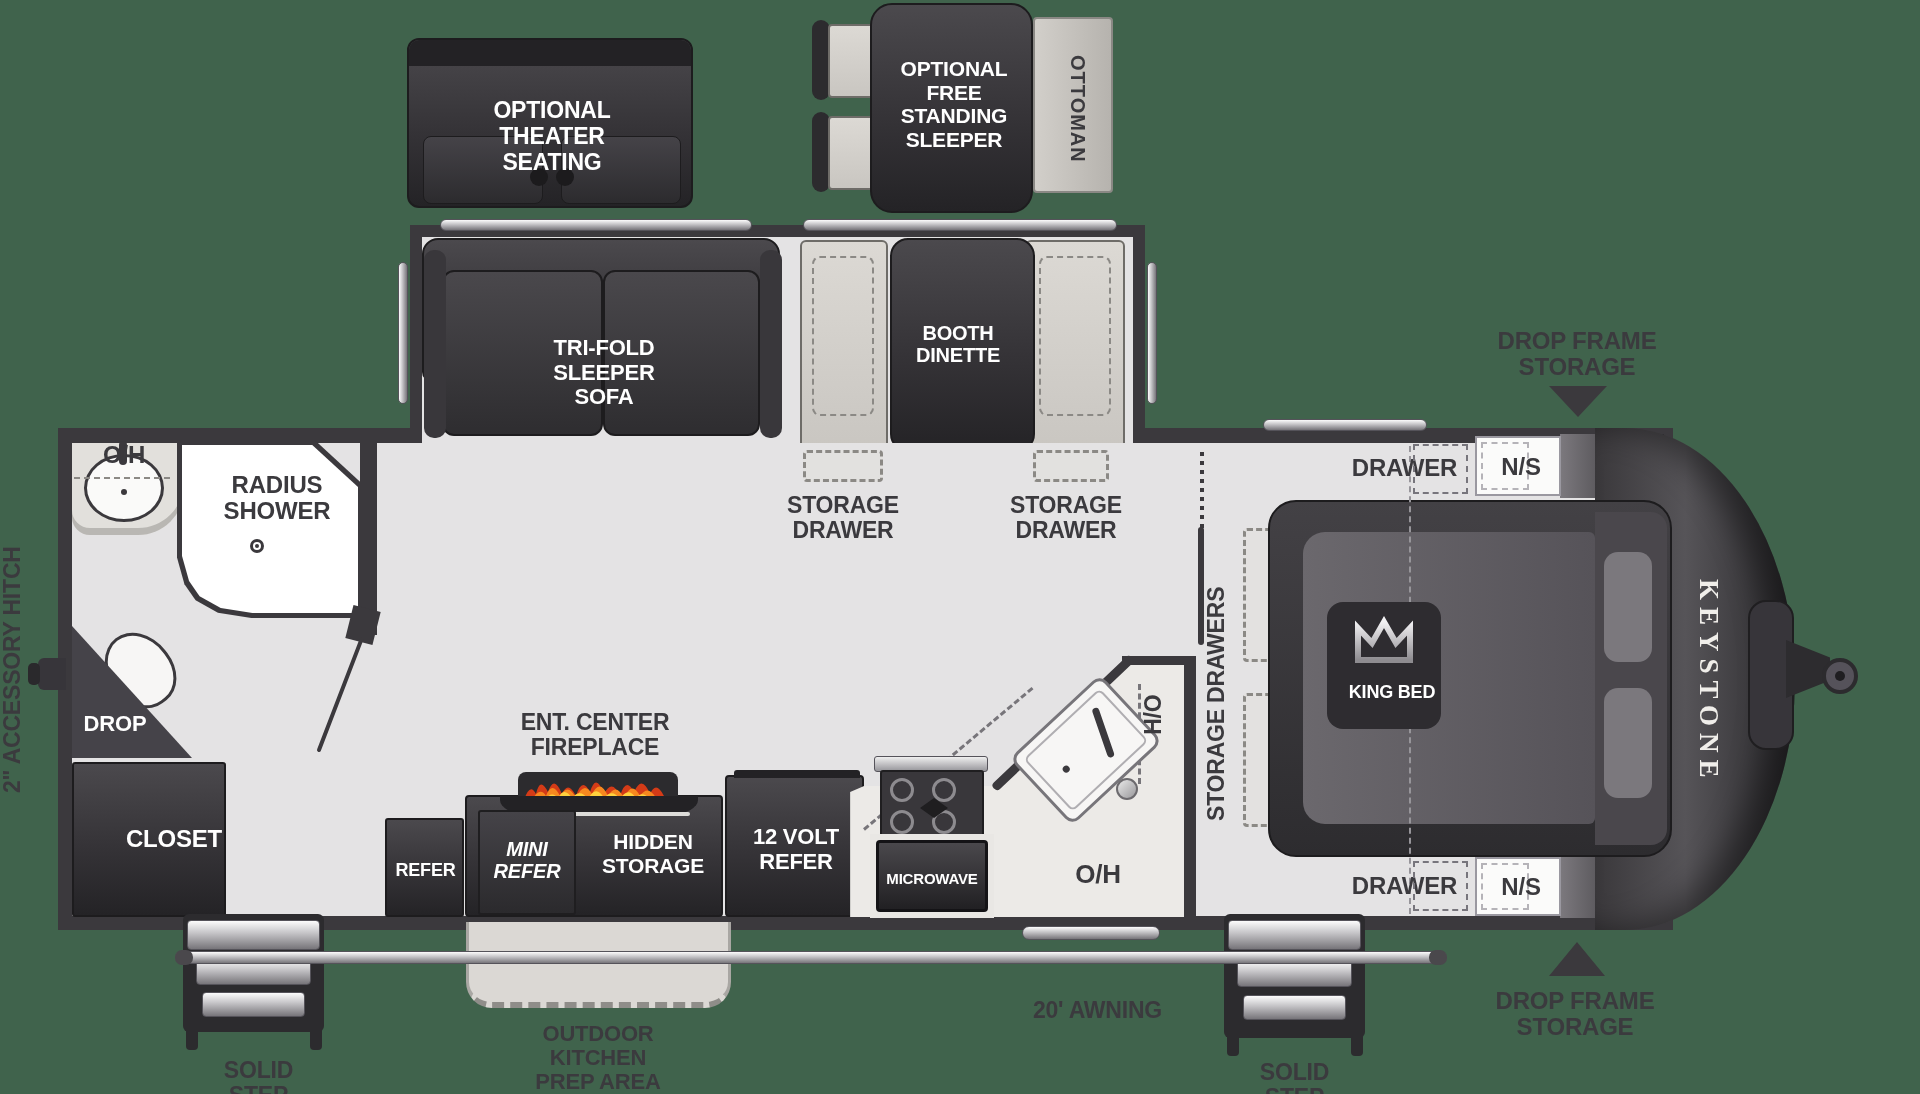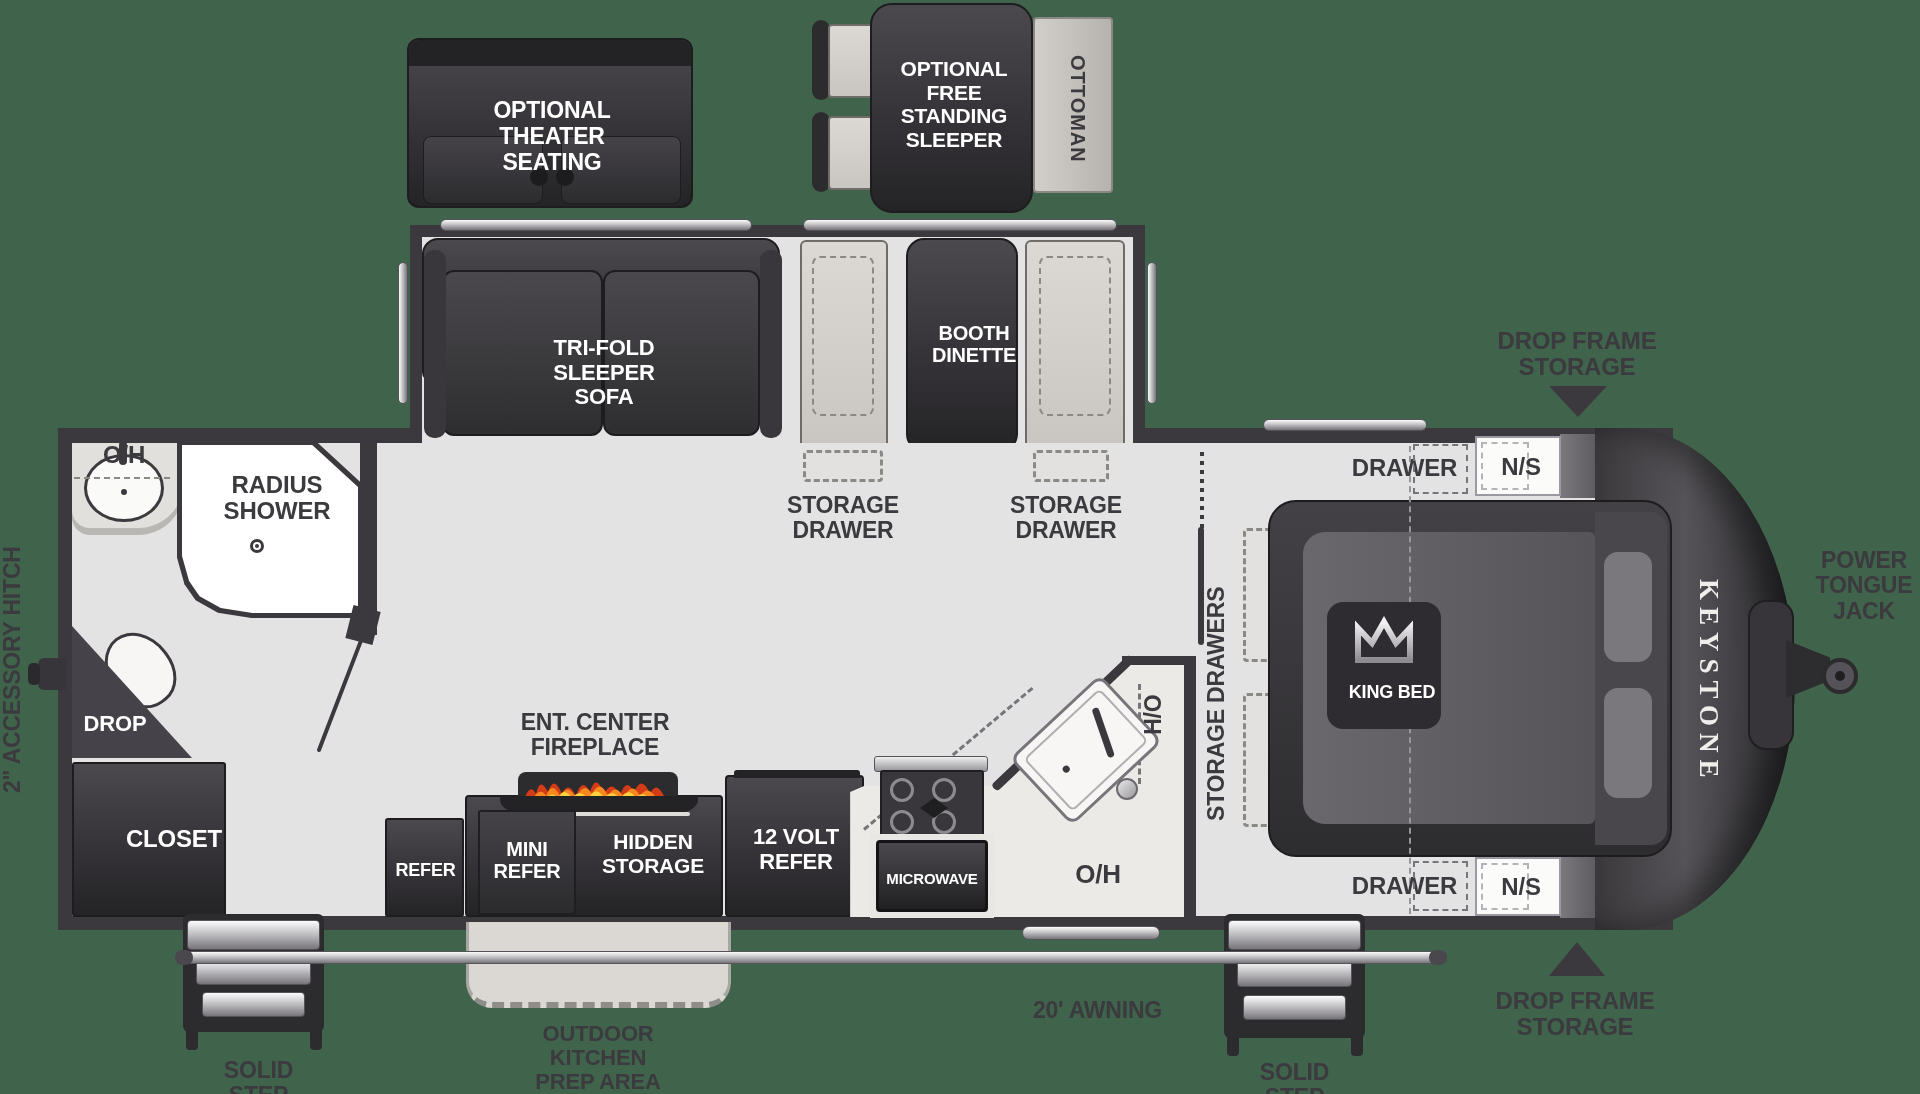--- a/index.html
+++ b/index.html
@@ -67,21 +67,21 @@
     <div style="left:336px;top:10px;width:22px;height:188px;background:#39373b;border-radius:10px;"></div>
     <div class="wlbl" style="left:100px;top:96px;width:160px;font-size:22px;">TRI-FOLD SLEEPER SOFA</div>
   </div>
 
   <div class="uph" style="left:800px;top:240px;width:88px;height:212px;">
     <div style="left:10px;top:14px;width:62px;height:160px;border:2px dashed #8b8985;border-radius:8px;"></div>
   </div>
   <div class="uph" style="left:1025px;top:240px;width:100px;height:212px;">
     <div style="left:12px;top:14px;width:72px;height:160px;border:2px dashed #8b8985;border-radius:8px;"></div>
   </div>
-  <div class="dark" style="left:890px;top:238px;width:112px;height:214px;border-radius:18px;border:2px solid #1d1c1e;margin-left:16px;">
+  <div class="dark" style="left:890px;top:238px;width:145px;height:214px;border-radius:18px;border:2px solid #1d1c1e;">
     <div class="wlbl" style="left:16px;top:82px;width:100px;font-size:20px;">BOOTH DINETTE</div>
   </div>
 
   <div class="floor" style="left:72px;top:443px;width:1570px;height:474px;"></div>
 
   <div class="dashbox" style="left:803px;top:450px;width:80px;height:32px;"></div>
   <div class="dashbox" style="left:1033px;top:450px;width:76px;height:32px;"></div>
   <div class="lbl" style="left:783px;top:493px;width:120px;font-size:23px;">STORAGE DRAWER</div>
   <div class="lbl" style="left:1006px;top:493px;width:120px;font-size:23px;">STORAGE DRAWER</div>
 
@@ -127,21 +127,21 @@
   <div class="dark" style="left:465px;top:795px;width:258px;height:122px;border:2px solid #1d1c1e;border-radius:4px;"></div>
   <div style="left:518px;top:772px;width:160px;height:28px;background:#2c2b2e;border-radius:8px 8px 0 0;"></div>
   <svg style="left:524px;top:770px;" width="148" height="30" viewBox="0 0 148 30">
     <path fill="#d43b17" d="M0 30 Q6 12 12 24 Q16 6 24 22 Q30 4 38 24 Q44 10 52 26 Q58 6 66 22 Q72 2 80 24 Q88 8 96 26 Q102 6 110 22 Q118 4 126 24 Q132 10 140 26 L148 30 Z"></path>
     <path fill="#f6881f" d="M8 30 Q16 16 22 26 Q28 10 36 26 Q44 12 52 28 Q60 10 68 24 Q76 8 84 26 Q92 12 100 28 Q108 10 116 26 Q124 14 132 28 L140 30 Z"></path>
     <path fill="#ffd23e" d="M20 30 Q28 20 34 28 Q40 16 48 28 Q56 18 64 29 Q72 14 80 28 Q88 18 96 29 Q104 16 112 28 Q118 20 126 29 L130 30 Z"></path>
   </svg>
   <div style="left:500px;top:796px;width:198px;height:18px;background:#232225;border-radius:0 0 26px 26px / 0 0 14px 14px;"></div>
   <div style="left:508px;top:812px;width:182px;height:4px;background:#dddcd9;border-radius:2px;"></div>
   <div style="left:478px;top:810px;width:98px;height:105px;background:linear-gradient(180deg,#454348,#2b2a2d);border:2px solid #1f1e20;border-radius:3px;"></div>
-  <div class="wlbl" style="left:480px;top:838px;width:94px;font-size:20px;">MINI REFER</div>
+  <div class="wlbl" style="left:480px;top:838px;width:94px;font-size:20px;font-style:italic;">MINI REFER</div>
   <div class="wlbl" style="left:585px;top:830px;width:136px;font-size:21px;">HIDDEN STORAGE</div>
 
   <div class="dark" style="left:725px;top:775px;width:139px;height:142px;border:2px solid #1d1c1e;border-radius:4px;">
     <div style="left:7px;top:-7px;width:126px;height:8px;background:#232225;border-radius:3px 3px 0 0;"></div>
     <div class="wlbl" style="left:16px;top:48px;width:106px;font-size:22px;">12 VOLT REFER</div>
   </div>
 
   <div style="left:838px;top:658px;width:357px;height:259px;background:#eceae7;clip-path:polygon(3.4% 100%,3.4% 51.7%,7.3% 49.4%,43.1% 49.4%,45.4% 47.5%,81.2% 0.8%,100% 0.8%,100% 100%);"></div>
   <div style="left:994px;top:784px;width:190px;height:9px;background:#3b393d;border-radius:4px;transform-origin:left center;transform:rotate(-43.5deg);"></div>
   <div style="left:1122px;top:656px;width:74px;height:9px;background:#3b393d;"></div>
@@ -216,21 +216,20 @@
     <div style="left:4px;top:4px;width:48px;height:47px;border:2px dashed #b5b3b8;"></div>
     <div class="lbl" style="left:14px;top:15px;width:60px;font-size:24px;">N/S</div>
   </div>
 
   <div class="vtextd" style="left:1686px;top:512px;width:38px;height:340px;color:#f0eeea;font-family:'Liberation Serif',serif;font-weight:700;font-size:27px;letter-spacing:7px;text-align:center;">KEYSTONE</div>
 
   <div style="left:1748px;top:600px;width:46px;height:150px;background:#37353a;border:2px solid #1f1e20;border-radius:18px;"></div>
   <div style="left:1786px;top:640px;width:44px;height:58px;background:#2d2c2f;clip-path:polygon(0 0,100% 30%,100% 70%,0 100%);"></div>
   <div style="left:1822px;top:658px;width:36px;height:36px;border-radius:50%;background:#55525a;border:4px solid #2c2b2e;"></div>
   <div style="left:1835px;top:671px;width:10px;height:10px;border-radius:50%;background:#1f1e21;"></div>
-  <div class="lbl" style="left:1808px;top:548px;width:112px;font-size:23px;">POWER TONGUE JACK</div>
 
   <div style="left:38px;top:658px;width:28px;height:32px;background:#37353a;border-radius:6px 0 0 6px;"></div>
   <div style="left:28px;top:663px;width:12px;height:22px;background:#2a292c;border-radius:5px;"></div>
   <div class="lbl vtext" style="left:0px;top:545px;width:30px;height:250px;font-size:23px;">2" ACCESSORY HITCH</div>
 
   <div class="lbl" style="left:1492px;top:328px;width:170px;font-size:24px;">DROP FRAME STORAGE</div>
   <div class="tri-down" style="left:1549px;top:386px;"></div>
   <div class="tri-up" style="left:1549px;top:942px;"></div>
   <div class="lbl" style="left:1490px;top:988px;width:170px;font-size:24px;">DROP FRAME STORAGE</div>
 

